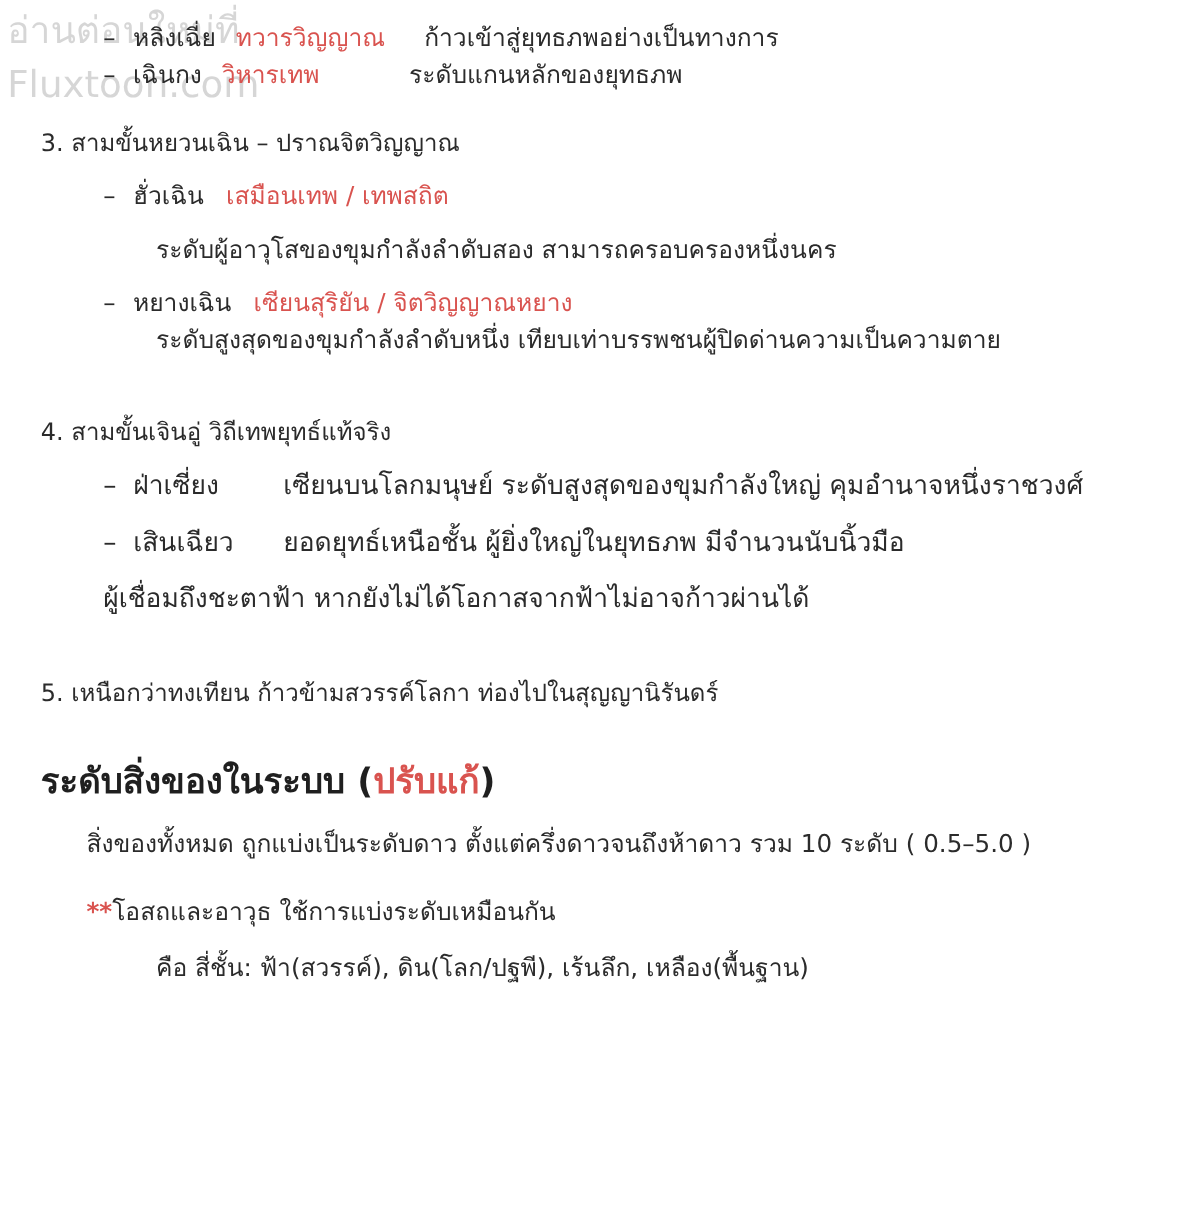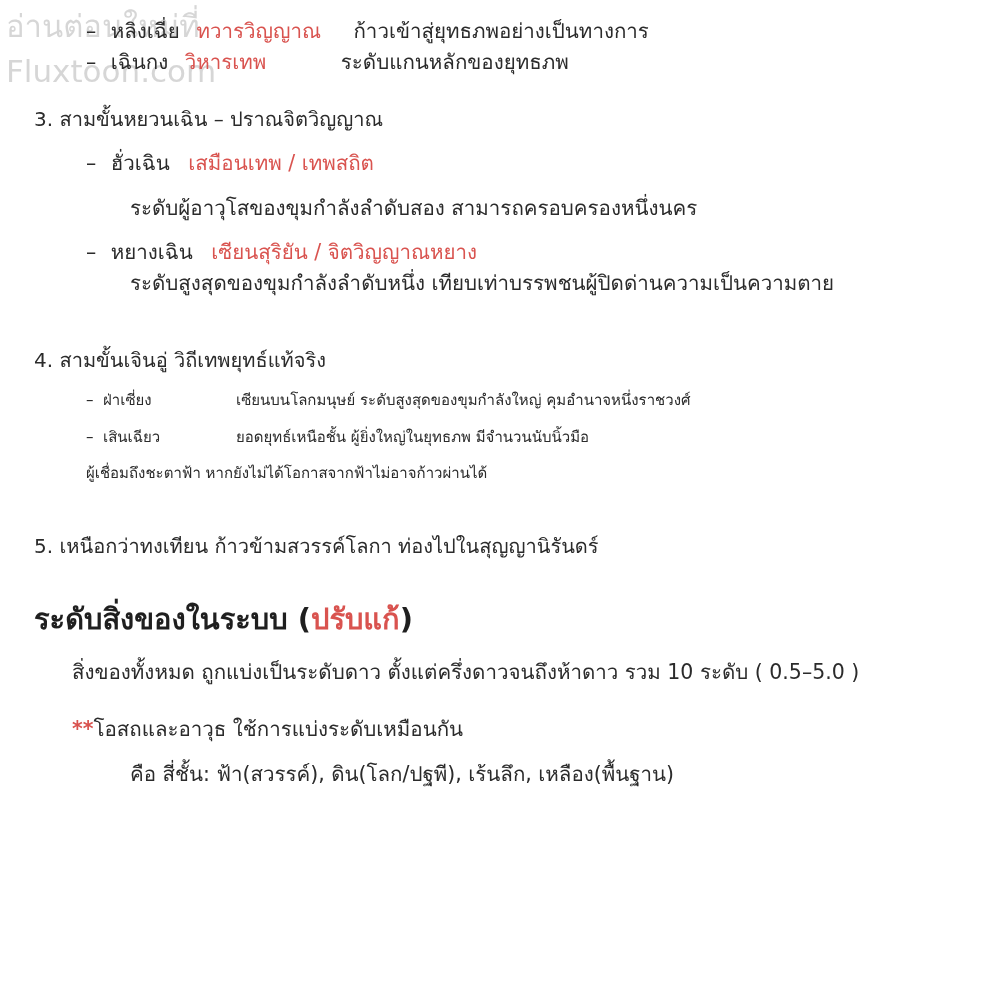--- a/index.html
+++ b/index.html
@@ -81,21 +81,21 @@
   }
   .big-title .red { color: #d9534f; font-family: Liberation Mono, monospace; }
 
   .spacer-s { height: 14px; }
   .spacer-m { height: 26px; }
   .spacer-l { height: 38px; }
   .spacer-xl { height: 46px; }
 
   .tbl-row {
     display: flex;
-    font-size: 15px;
+    font-size: 22px;
     line-height: 1.5;
     white-space: nowrap;
   }
   .tbl-row .c1 { width: 150px; flex: 0 0 150px; }
   .tbl-row .c2 { flex: 1 1 auto; }
 
   .note-star { color: #d9534f; font-weight: bold; }
 </style>
 </head>
 <body>

